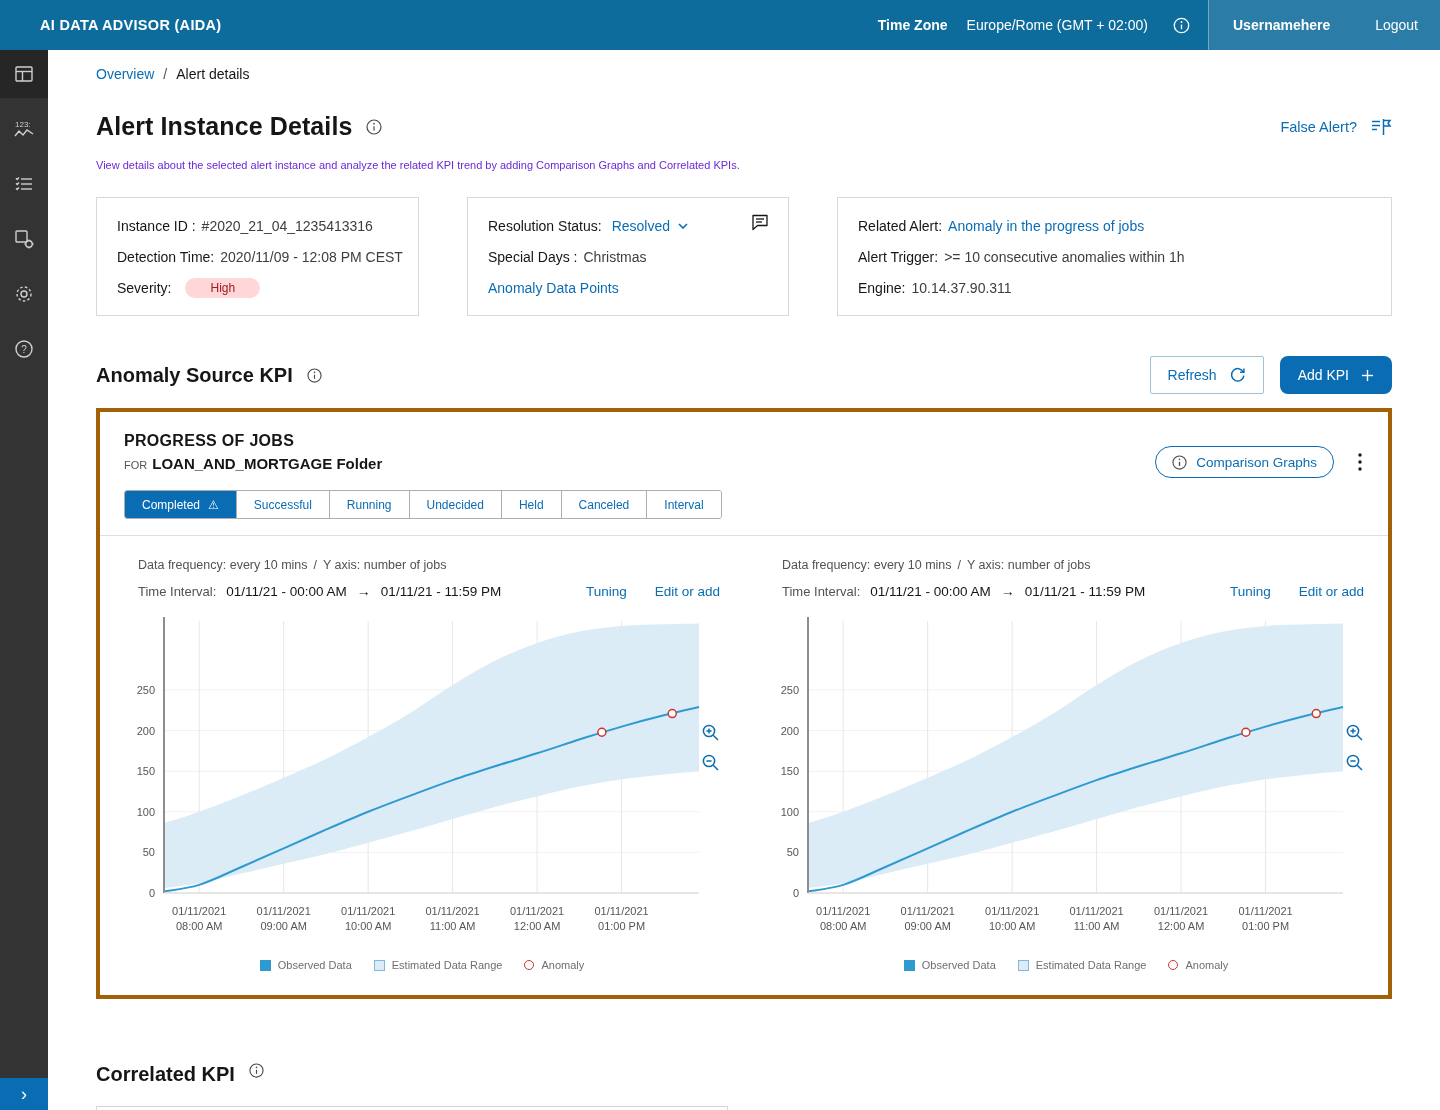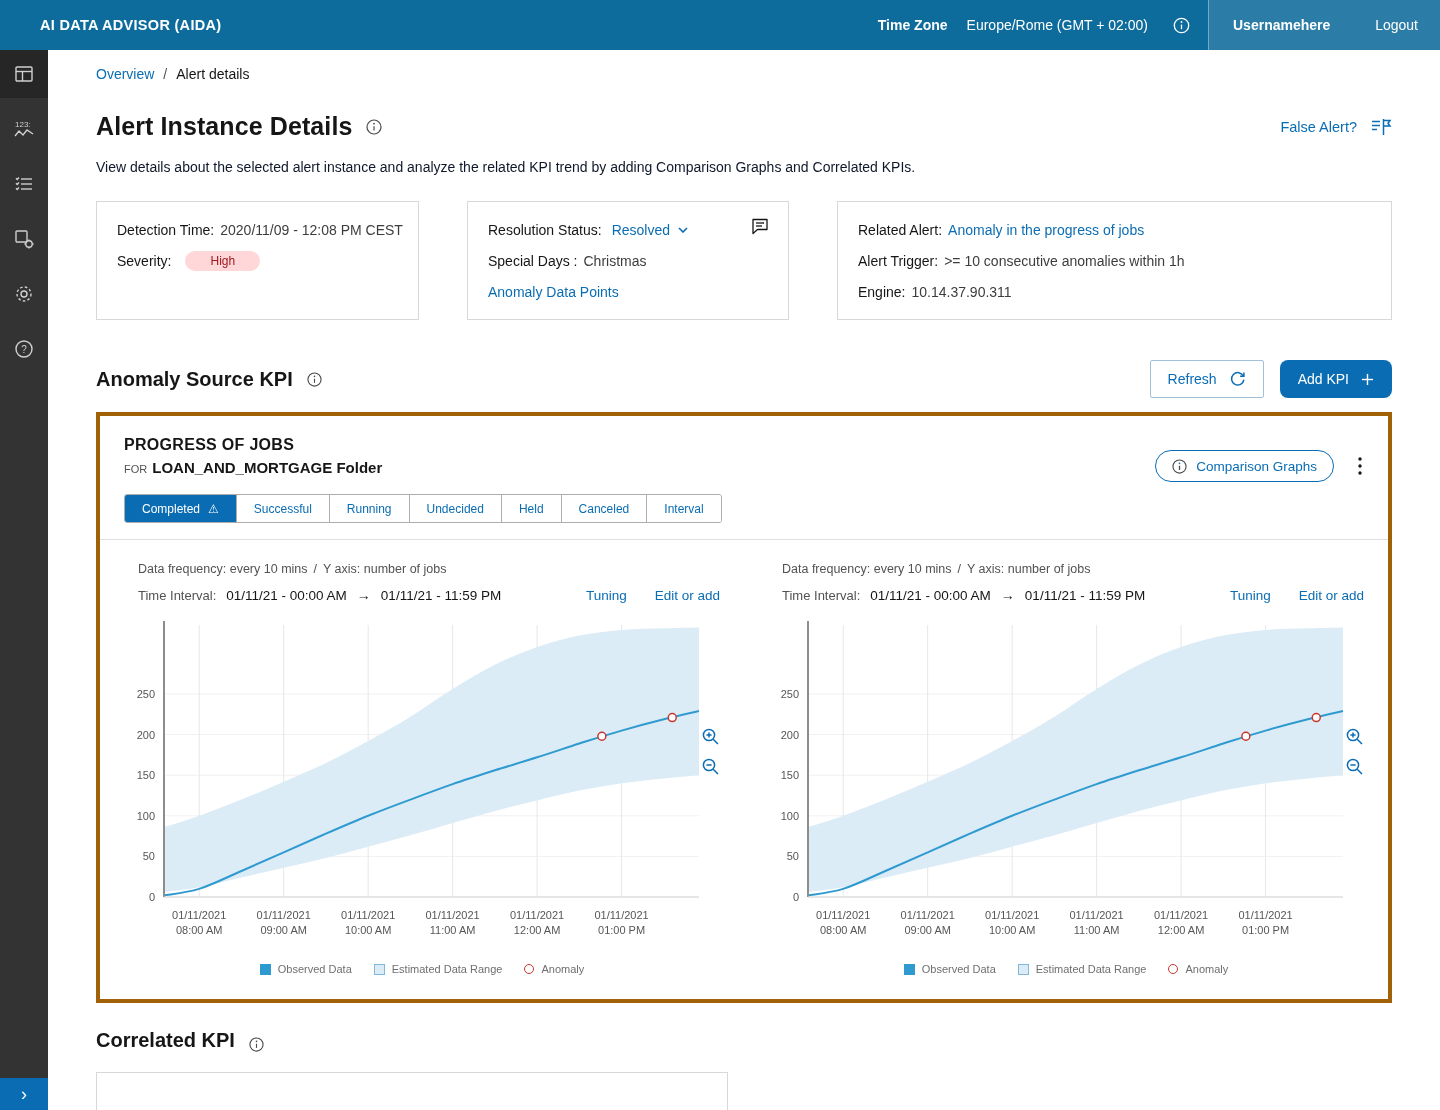--- a/index.html
+++ b/index.html
@@ -30,21 +30,21 @@
 .main{position:absolute;left:48px;top:50px;width:1392px;bottom:0;background:#fff;padding:0 48px;overflow:hidden}
 a.link,.link{color:var(--accent);text-decoration:none;cursor:pointer}
 .breadcrumb{margin-top:16px;font-size:14px;display:flex;gap:9px;align-items:center}
 .bc-sep{color:#525252}
 .bc-current{color:#161616}
 
 .title-row{margin-top:30px;display:flex;align-items:center}
 .page-title{font-size:25px;font-weight:600;letter-spacing:.1px}
 .title-info{margin-left:14px;display:flex;cursor:pointer}
 .false-alert{margin-left:auto;display:flex;align-items:center;gap:13px;color:var(--accent);font-size:14.5px;cursor:pointer}
-.subtitle{margin-top:18px;font-size:14px;color:#0f172a}
+.subtitle{margin-top:18px;font-size:11px;color:#6d28d9}
 
 
 .cards{display:flex;gap:48px;margin-top:26px}
 .card{border:1px solid #d8d8d8;background:#fff;padding:12px 20px;font-size:14px}
 .card .row{display:flex;align-items:center;min-height:31px;gap:6px;white-space:nowrap}
 .c1{width:323px}
 .c2{width:322px;position:relative}
 .c3{flex:1}
 .lbl{color:#161616}
 .val{color:#3d3d3d}
@@ -91,21 +91,21 @@
 .chart text{font-family:"Liberation Sans","DejaVu Sans",sans-serif;font-size:11px;fill:#565656}
 .zoom-col{position:absolute;right:0;top:108px;display:flex;flex-direction:column;gap:11px;color:var(--accent)}
 .zoom-btn{cursor:pointer}
 .zoom-btn svg{stroke:var(--accent);fill:none;stroke-width:1.5}
 .legend{display:flex;justify-content:center;gap:22px;margin-top:12px;font-size:11px;color:#6f6f6f;align-items:center}
 .legend-item{display:flex;align-items:center;cursor:pointer}
 .sw{width:11px;height:11px;display:inline-block;margin-right:7px}
 .sw-anomaly{width:10px;height:10px;border-radius:50%;background:#fff;border:1.6px solid var(--anomaly-red)}
 
 
-.correlated-row{margin-top:26px;display:flex;align-items:flex-end}
+.correlated-row{margin-top:64px;display:flex;align-items:flex-start}
 .correlated-card{margin-top:20px;width:632px;height:90px;border:1px solid #d8d8d8;background:#fff}
 
 .iinfo svg{stroke:#4a4a4a;fill:none;stroke-width:1.2}
 .false-alert svg,.status-select svg{stroke:var(--accent);fill:none}
 </style>
 </head>
 <body>
 
 <div class="topbar">
   <div class="topbar-title">AI DATA ADVISOR (AIDA)</div>
@@ -218,20 +218,24 @@
             <path d="M13.5 3.5h6.5l-2 2.8 2 2.8h-6.5"></path>
           </svg>
       </span>
     </span>
   </div>
 
   <div class="subtitle">View details about the selected alert instance and analyze the related KPI trend by adding Comparison Graphs and Correlated KPIs.</div>
 
   <div class="cards">
     <div class="card c1">
+      <div class="row">
+        <span class="lbl">Instance ID :</span>
+        <span class="val">#2020_21_04_1235413316</span>
+      </div>
       <div class="row">
         <span class="lbl">Detection Time:</span>
         <span class="val">2020/11/09 - 12:08 PM CEST</span>
       </div>
       <div class="row">
         <span class="lbl">Severity:</span>
         <span class="badge">High</span>
       </div>
     </div>
 

